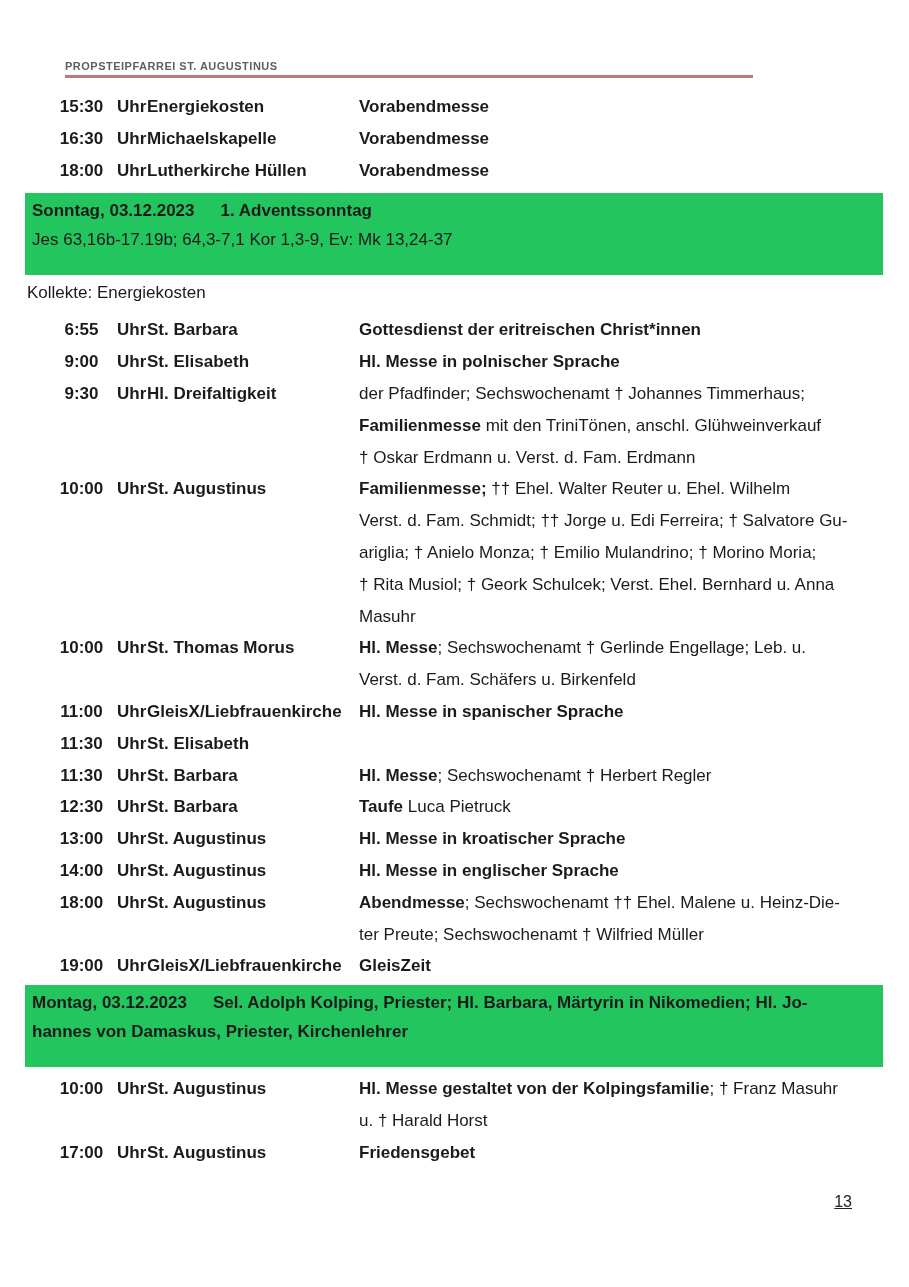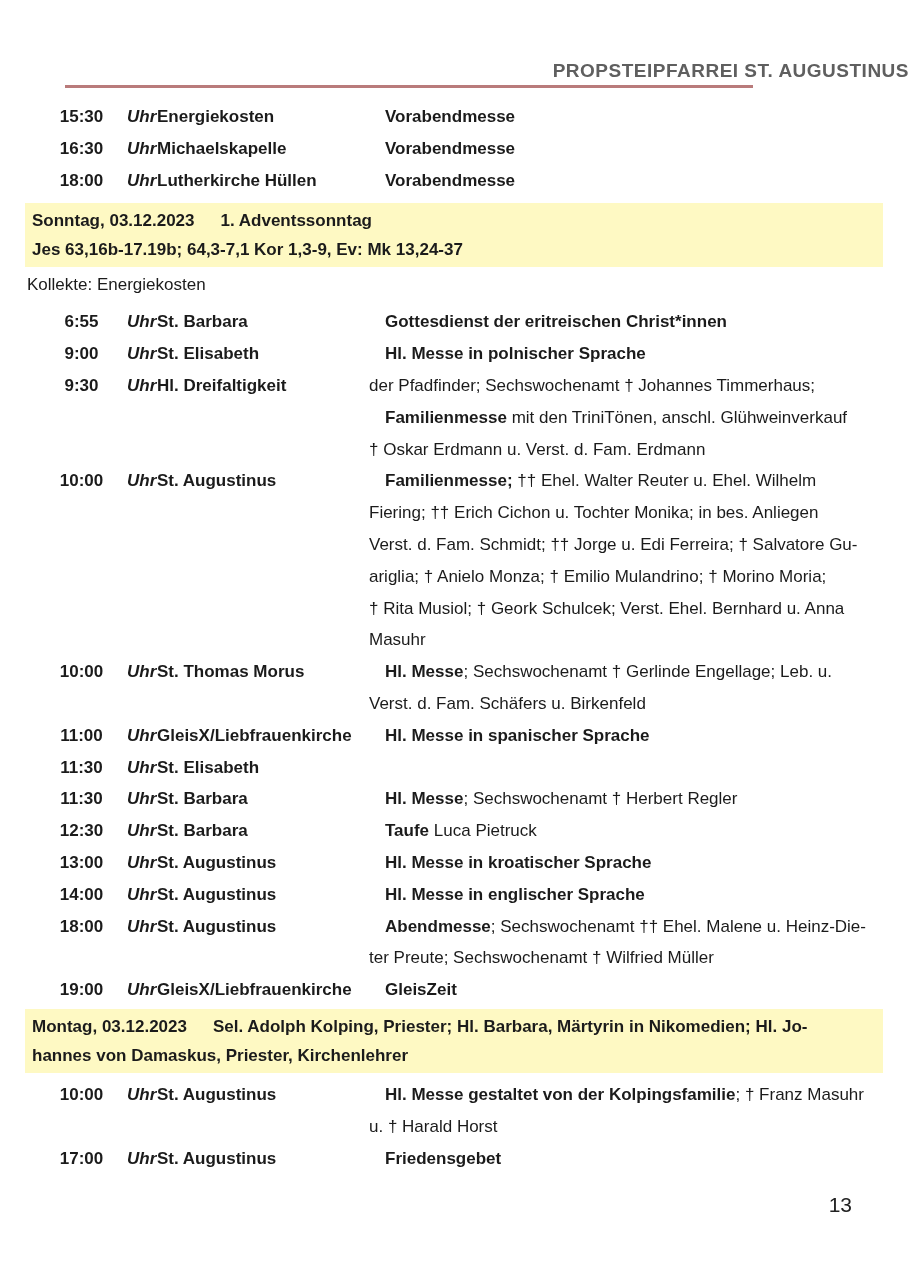--- a/index.html
+++ b/index.html
@@ -10,64 +10,64 @@
     font-family: "Liberation Sans", sans-serif;
     font-size: 17px;
     color: #1b1b1b;
     position: relative;
     overflow: hidden;
   }
   .container { padding-left: 25px; }
 
   .hdr {
     margin: 60px 0 0 40px;
-    font-size: 19px;
+    font-size: 11px;
     font-weight: bold;
     color: #5f5f5f;
     letter-spacing: 0.5px;
-    text-align: right;
   }
   .hdr-line {
     margin-left: 40px;
     margin-top: 3px;
     width: 688px; height: 3px;
     background: #b97b7b;
   }
 
   .events { margin-left: 23px; }
   .row { display: flex; align-items: flex-start; }
   .t { width: 67px; text-align: center; font-weight: bold; white-space: nowrap; line-height: 31.8px; flex: none; }
-  .u { width: 30px; margin-left: 12px; font-weight: bold; line-height: 31.8px; flex: none; font-style: italic; }
+  .u { width: 30px; margin-left: 2px; font-weight: bold; line-height: 31.8px; flex: none; }
   .loc { width: 212px; font-weight: bold; white-space: nowrap; line-height: 31.8px; flex: none; }
   .desc { flex: 1; min-width: 0; }
   .desc .line { line-height: 31.8px; white-space: nowrap; }
-  .b { font-weight: bold; margin-left: 16px; }
+  .b { font-weight: bold; }
 
   .sec {
     width: 858px;
-    background: #fef9c3;
-    padding: 3px 10px 3px 7px;
+    background: #22c55e;
+    padding: 3px 10px 21px 7px;
     line-height: 29px;
   }
   .sec .day { font-weight: bold; }
   .gap { display: inline-block; width: 26px; }
-  .sec .readings { font-weight: bold; }
+  .sec .readings { font-weight: normal; }
 
   .pre-events { margin-top: 13px; }
   .sec1 { margin-top: 7px; }
   .note { line-height: 32px; margin-top: 2px; margin-left: 2px; }
   .events-sun { margin-top: 5px; }
   .sec2 { margin-top: 3px; }
   .events-mon { margin-top: 6px; }
 
   .pagenum {
     position: absolute;
     top: 1193px; right: 57px;
-    font-size: 21px;
+    font-size: 16px;
     color: #222222;
+    text-decoration: underline;
   }
 </style>
 </head>
 <body>
 
 <div class="container">
 
   <div class="hdr">PROPSTEIPFARREI ST. AUGUSTINUS</div>
   <div class="hdr-line"></div>
 
@@ -131,21 +131,20 @@
           <div class="line"><span class="b">Familienmesse</span><span> mit den TriniTönen, anschl. Glühweinverkauf</span></div>
           <div class="line"><span>† Oskar Erdmann u. Verst. d. Fam. Erdmann</span></div>
         </div>
       </div>
       <div class="row">
         <div class="t">10:00</div>
         <div class="u">Uhr</div>
         <div class="loc">St. Augustinus</div>
         <div class="desc">
           <div class="line"><span class="b">Familienmesse;</span><span> †† Ehel. Walter Reuter u. Ehel. Wilhelm</span></div>
-          <div class="line"><span>Fiering; †† Erich Cichon u. Tochter Monika; in bes. Anliegen</span></div>
           <div class="line"><span>Verst. d. Fam. Schmidt; †† Jorge u. Edi Ferreira; † Salvatore Gu-</span></div>
           <div class="line"><span>ariglia; † Anielo Monza; † Emilio Mulandrino; † Morino Moria;</span></div>
           <div class="line"><span>† Rita Musiol; † Geork Schulcek; Verst. Ehel. Bernhard u. Anna</span></div>
           <div class="line"><span>Masuhr</span></div>
         </div>
       </div>
       <div class="row">
         <div class="t">10:00</div>
         <div class="u">Uhr</div>
         <div class="loc">St. Thomas Morus</div>

